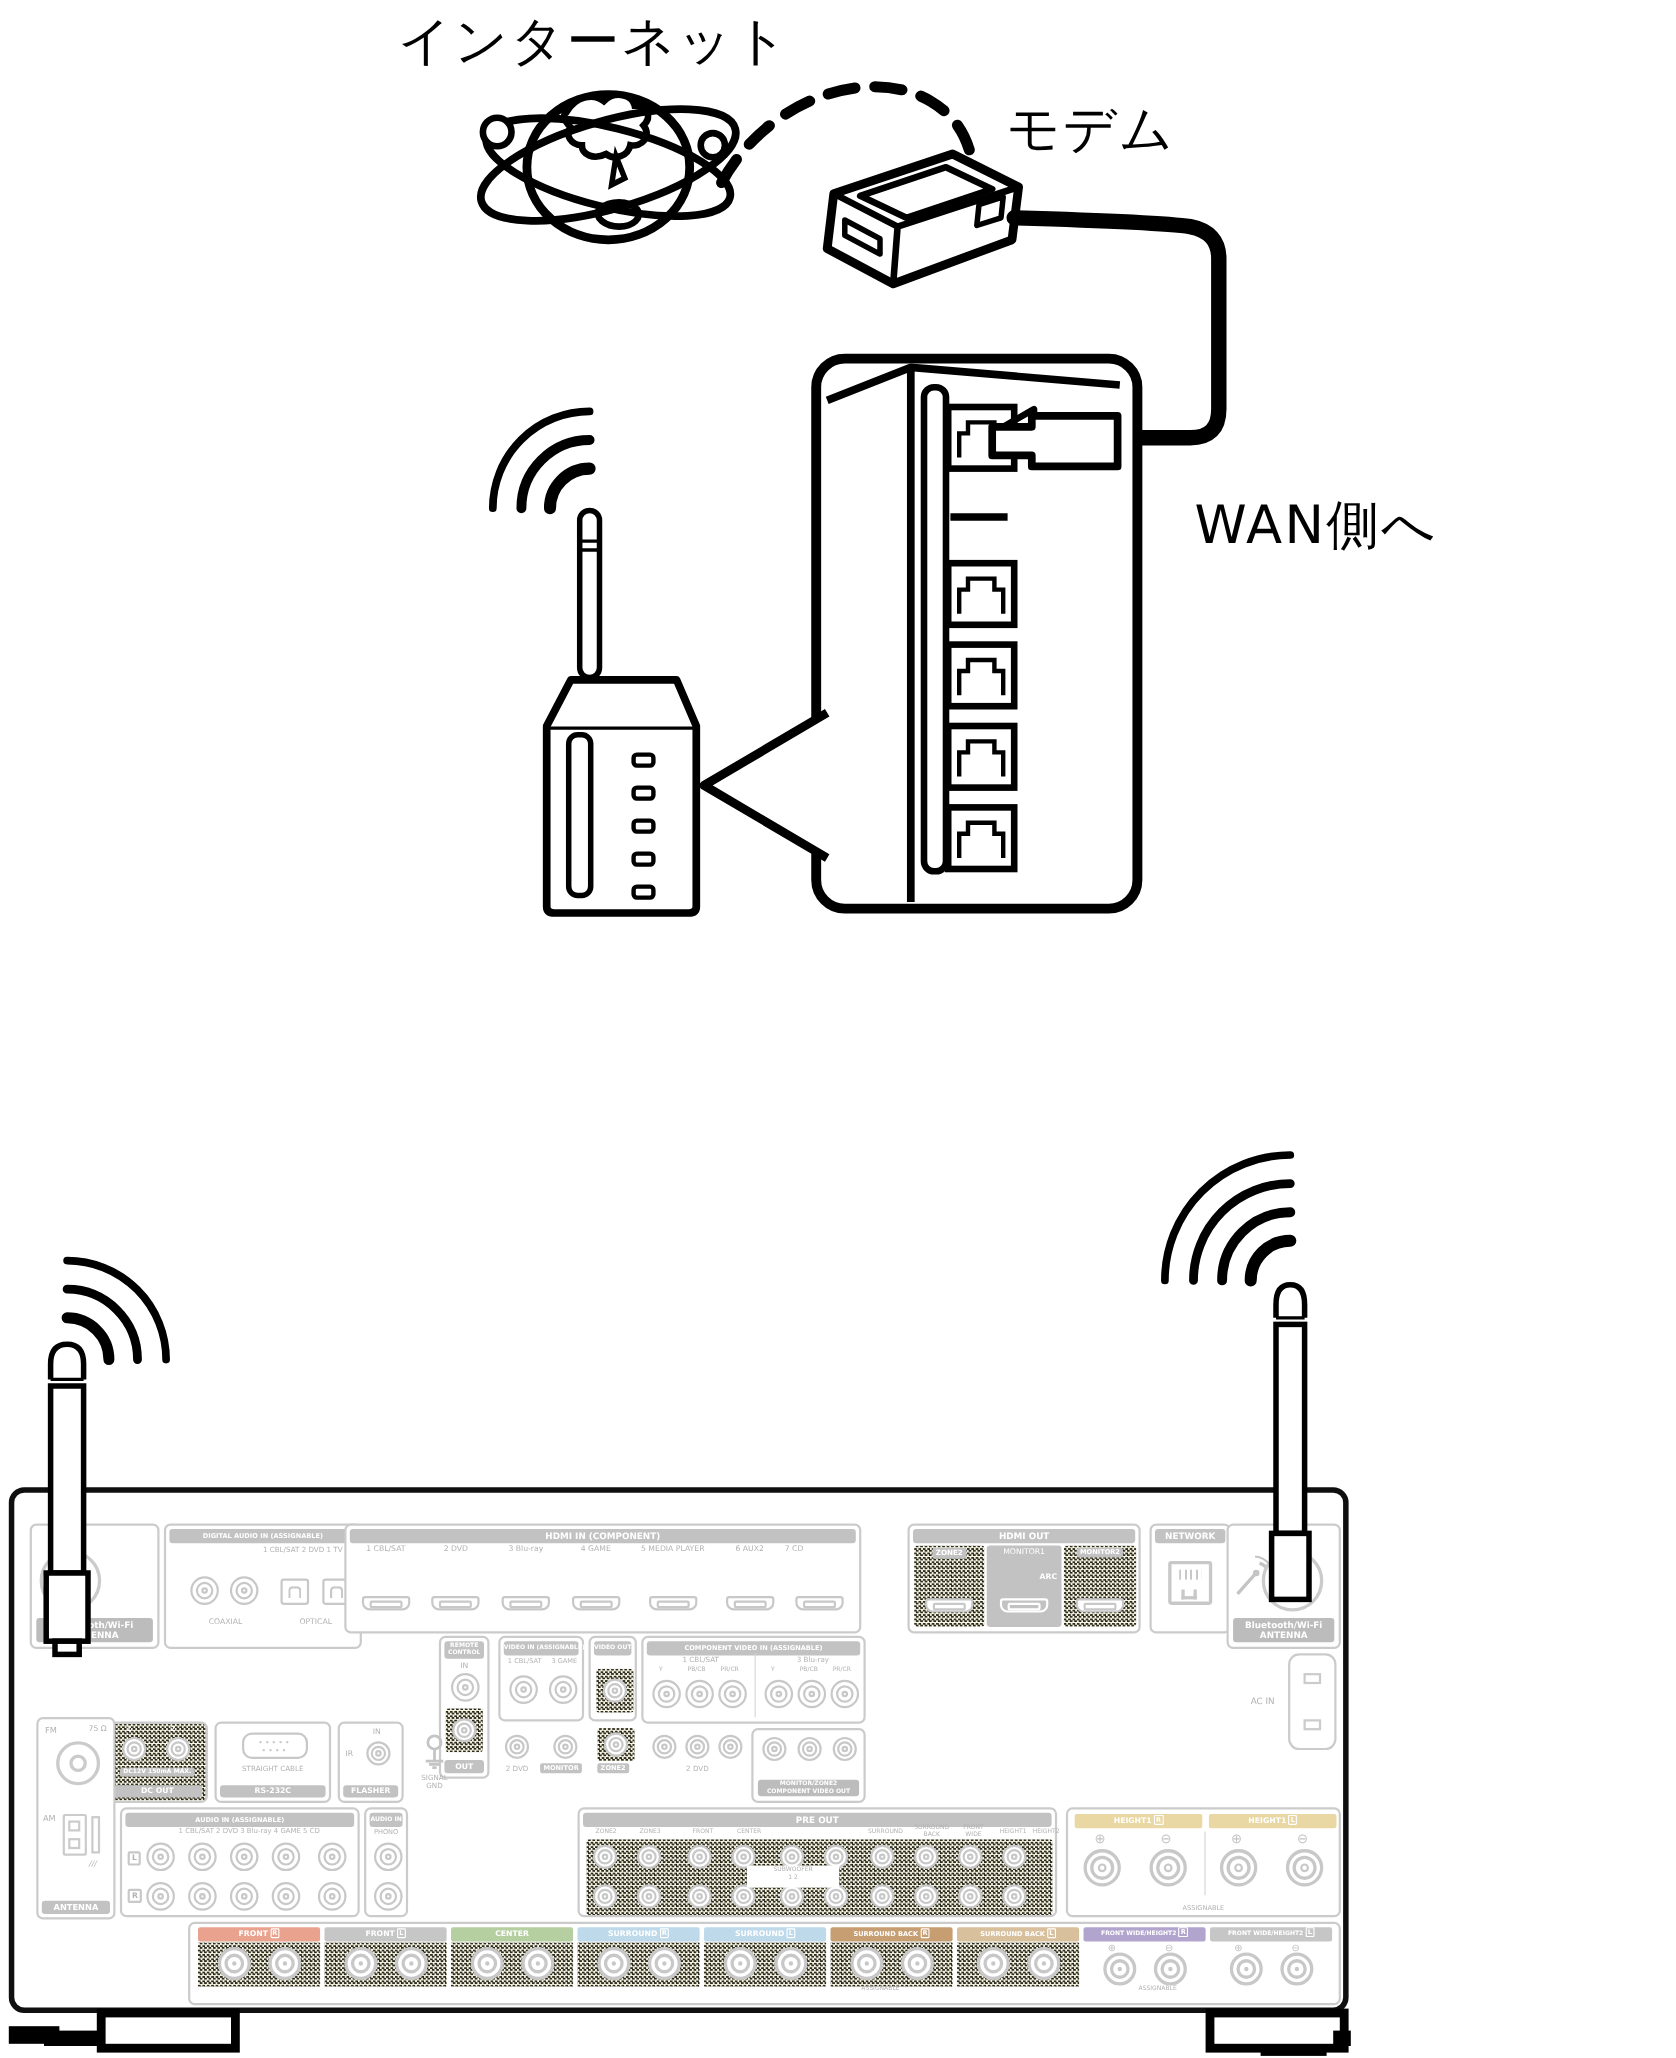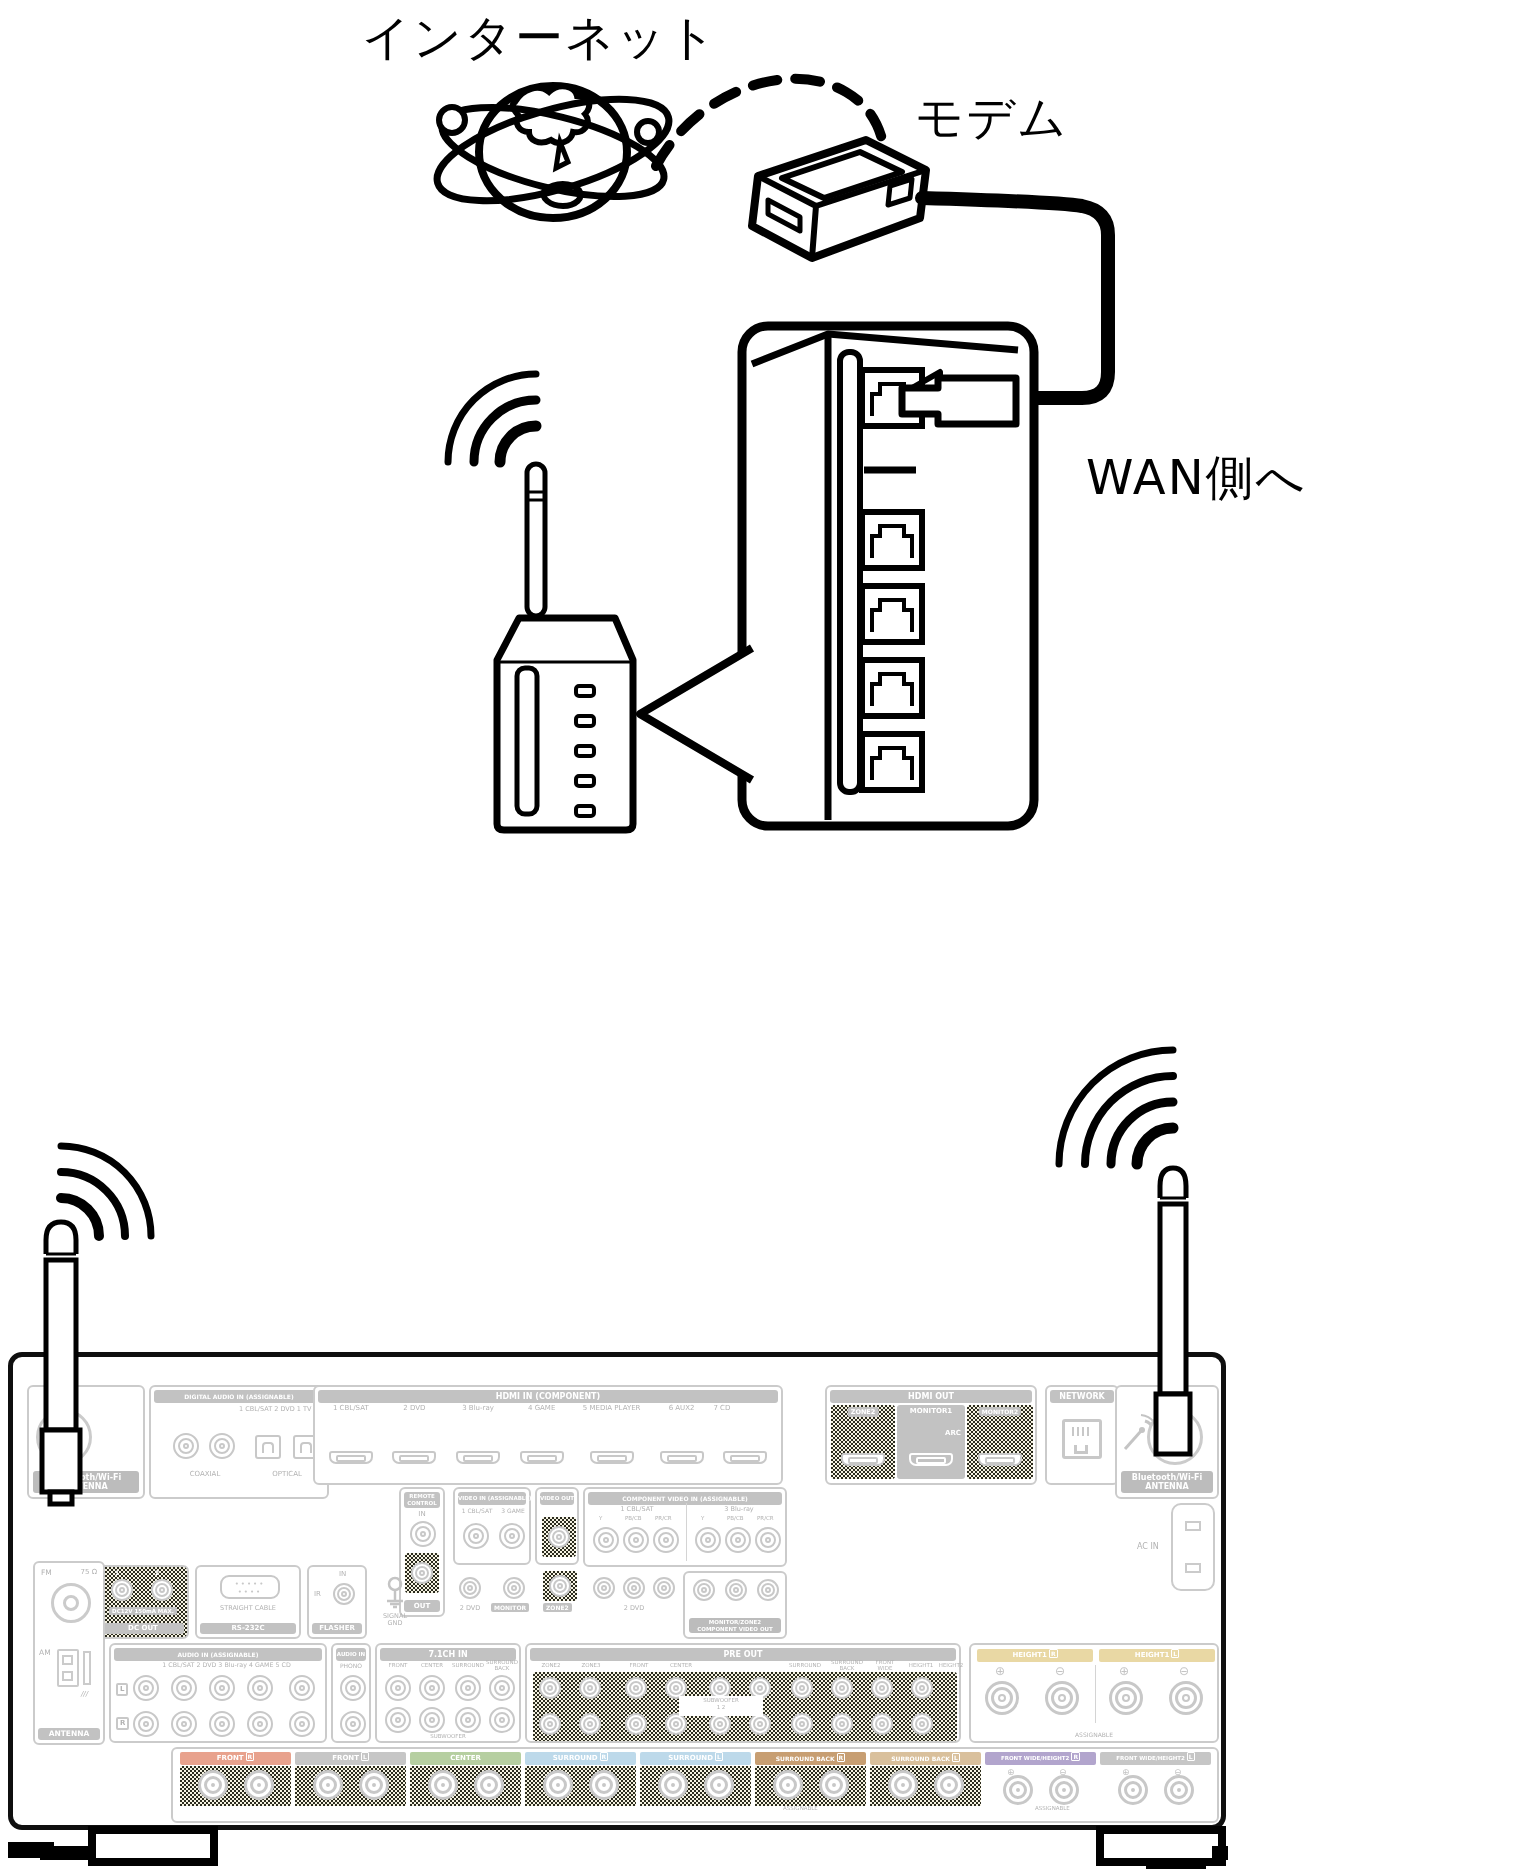--- a/index.html
+++ b/index.html
@@ -210,21 +210,21 @@
     </div>
   </div>
 
   <div class="blk" style="left:812px;top:28px;width:212px;height:100px">
     <div class="hdr">HDMI OUT</div>
     <div class="nob hatch" style="left:4px;top:18px;width:64px;height:74px;border-radius:3px">
       <div class="chip" style="left:50%;transform:translateX(-50%);top:2px">ZONE2</div>
       <div class="hdmi" style="left:50%;transform:translateX(-50%);top:48px"></div>
     </div>
     <div class="nob" style="left:70px;top:18px;width:68px;height:74px;background:#c2c2c2;border-radius:3px">
-      <div style="position:absolute;left:0;right:0;top:2px;text-align:center;color:#fff;font-size:7px;font-weight:bold">MONITOR1</div>
+      <div style="position:absolute;left:0;right:0;top:2px;text-align:center;color:#fff;font-size:7px;font-weight:normal">MONITOR1</div>
       <div style="position:absolute;right:4px;top:24px;color:#fff;font-size:7px;font-weight:bold">ARC</div>
       <div class="hdmi w" style="left:50%;transform:translateX(-50%);top:48px"></div>
     </div>
     <div class="nob hatch" style="left:140px;top:18px;width:66px;height:74px;border-radius:3px">
       <div class="chip" style="left:50%;transform:translateX(-50%);top:2px;font-size:6px">MONITOR2</div>
       <div class="hdmi" style="left:50%;transform:translateX(-50%);top:48px"></div>
     </div>
   </div>
 
   <div class="blk" style="left:1032px;top:28px;width:74px;height:100px">
@@ -386,36 +386,20 @@
     <div class="rca" style="left:178px;top:66px"></div>
   </div>
 
   <div class="blk" style="left:318px;top:286px;width:40px;height:100px">
     <div class="hdr t5">AUDIO IN</div>
     <div class="gtx ctr" style="left:50%;top:18px;font-size:6px">PHONO</div>
     <div class="rca" style="left:7px;top:30px"></div>
     <div class="rca" style="left:7px;top:66px"></div>
   </div>
 
-  <div class="blk" style="left:362px;top:286px;width:146px;height:100px">
-    <div class="hdr">7.1CH IN</div>
-    <div class="gtx ctr" style="left:21px;top:17px;font-size:5.5px">FRONT</div>
-    <div class="gtx ctr" style="left:55px;top:17px;font-size:5.5px">CENTER</div>
-    <div class="gtx ctr" style="left:91px;top:17px;font-size:5.5px">SURROUND</div>
-    <div class="gtx ctr" style="left:125px;top:14px;font-size:5.5px;white-space:normal;width:34px;text-align:center;line-height:6px">SURROUND BACK</div>
-    <div class="rca" style="left:8px;top:30px"></div>
-    <div class="rca" style="left:42px;top:30px"></div>
-    <div class="rca" style="left:78px;top:30px"></div>
-    <div class="rca" style="left:112px;top:30px"></div>
-    <div class="rca" style="left:8px;top:62px"></div>
-    <div class="rca" style="left:42px;top:62px"></div>
-    <div class="rca" style="left:78px;top:62px"></div>
-    <div class="rca" style="left:112px;top:62px"></div>
-    <div class="gtx ctr" style="left:50%;bottom:2px;top:auto;font-size:5.5px">SUBWOOFER</div>
-  </div>
 
   <div class="blk" style="left:512px;top:286px;width:436px;height:100px">
     <div class="hdr">PRE OUT</div>
     <div class="gtx ctr" style="left:24px;top:17px;font-size:5.5px">ZONE2</div>
     <div class="gtx ctr" style="left:64px;top:17px;font-size:5.5px">ZONE3</div>
     <div class="gtx ctr" style="left:112px;top:17px;font-size:5.5px">FRONT</div>
     <div class="gtx ctr" style="left:154px;top:17px;font-size:5.5px">CENTER</div>
     <div class="gtx ctr" style="left:278px;top:17px;font-size:5.5px">SURROUND</div>
     <div class="gtx ctr" style="left:320px;top:14px;font-size:5.5px;white-space:normal;width:36px;text-align:center;line-height:6px">SURROUND BACK</div>
     <div class="gtx ctr" style="left:358px;top:14px;font-size:5.5px;white-space:normal;width:30px;text-align:center;line-height:6px">FRONT WIDE</div>

